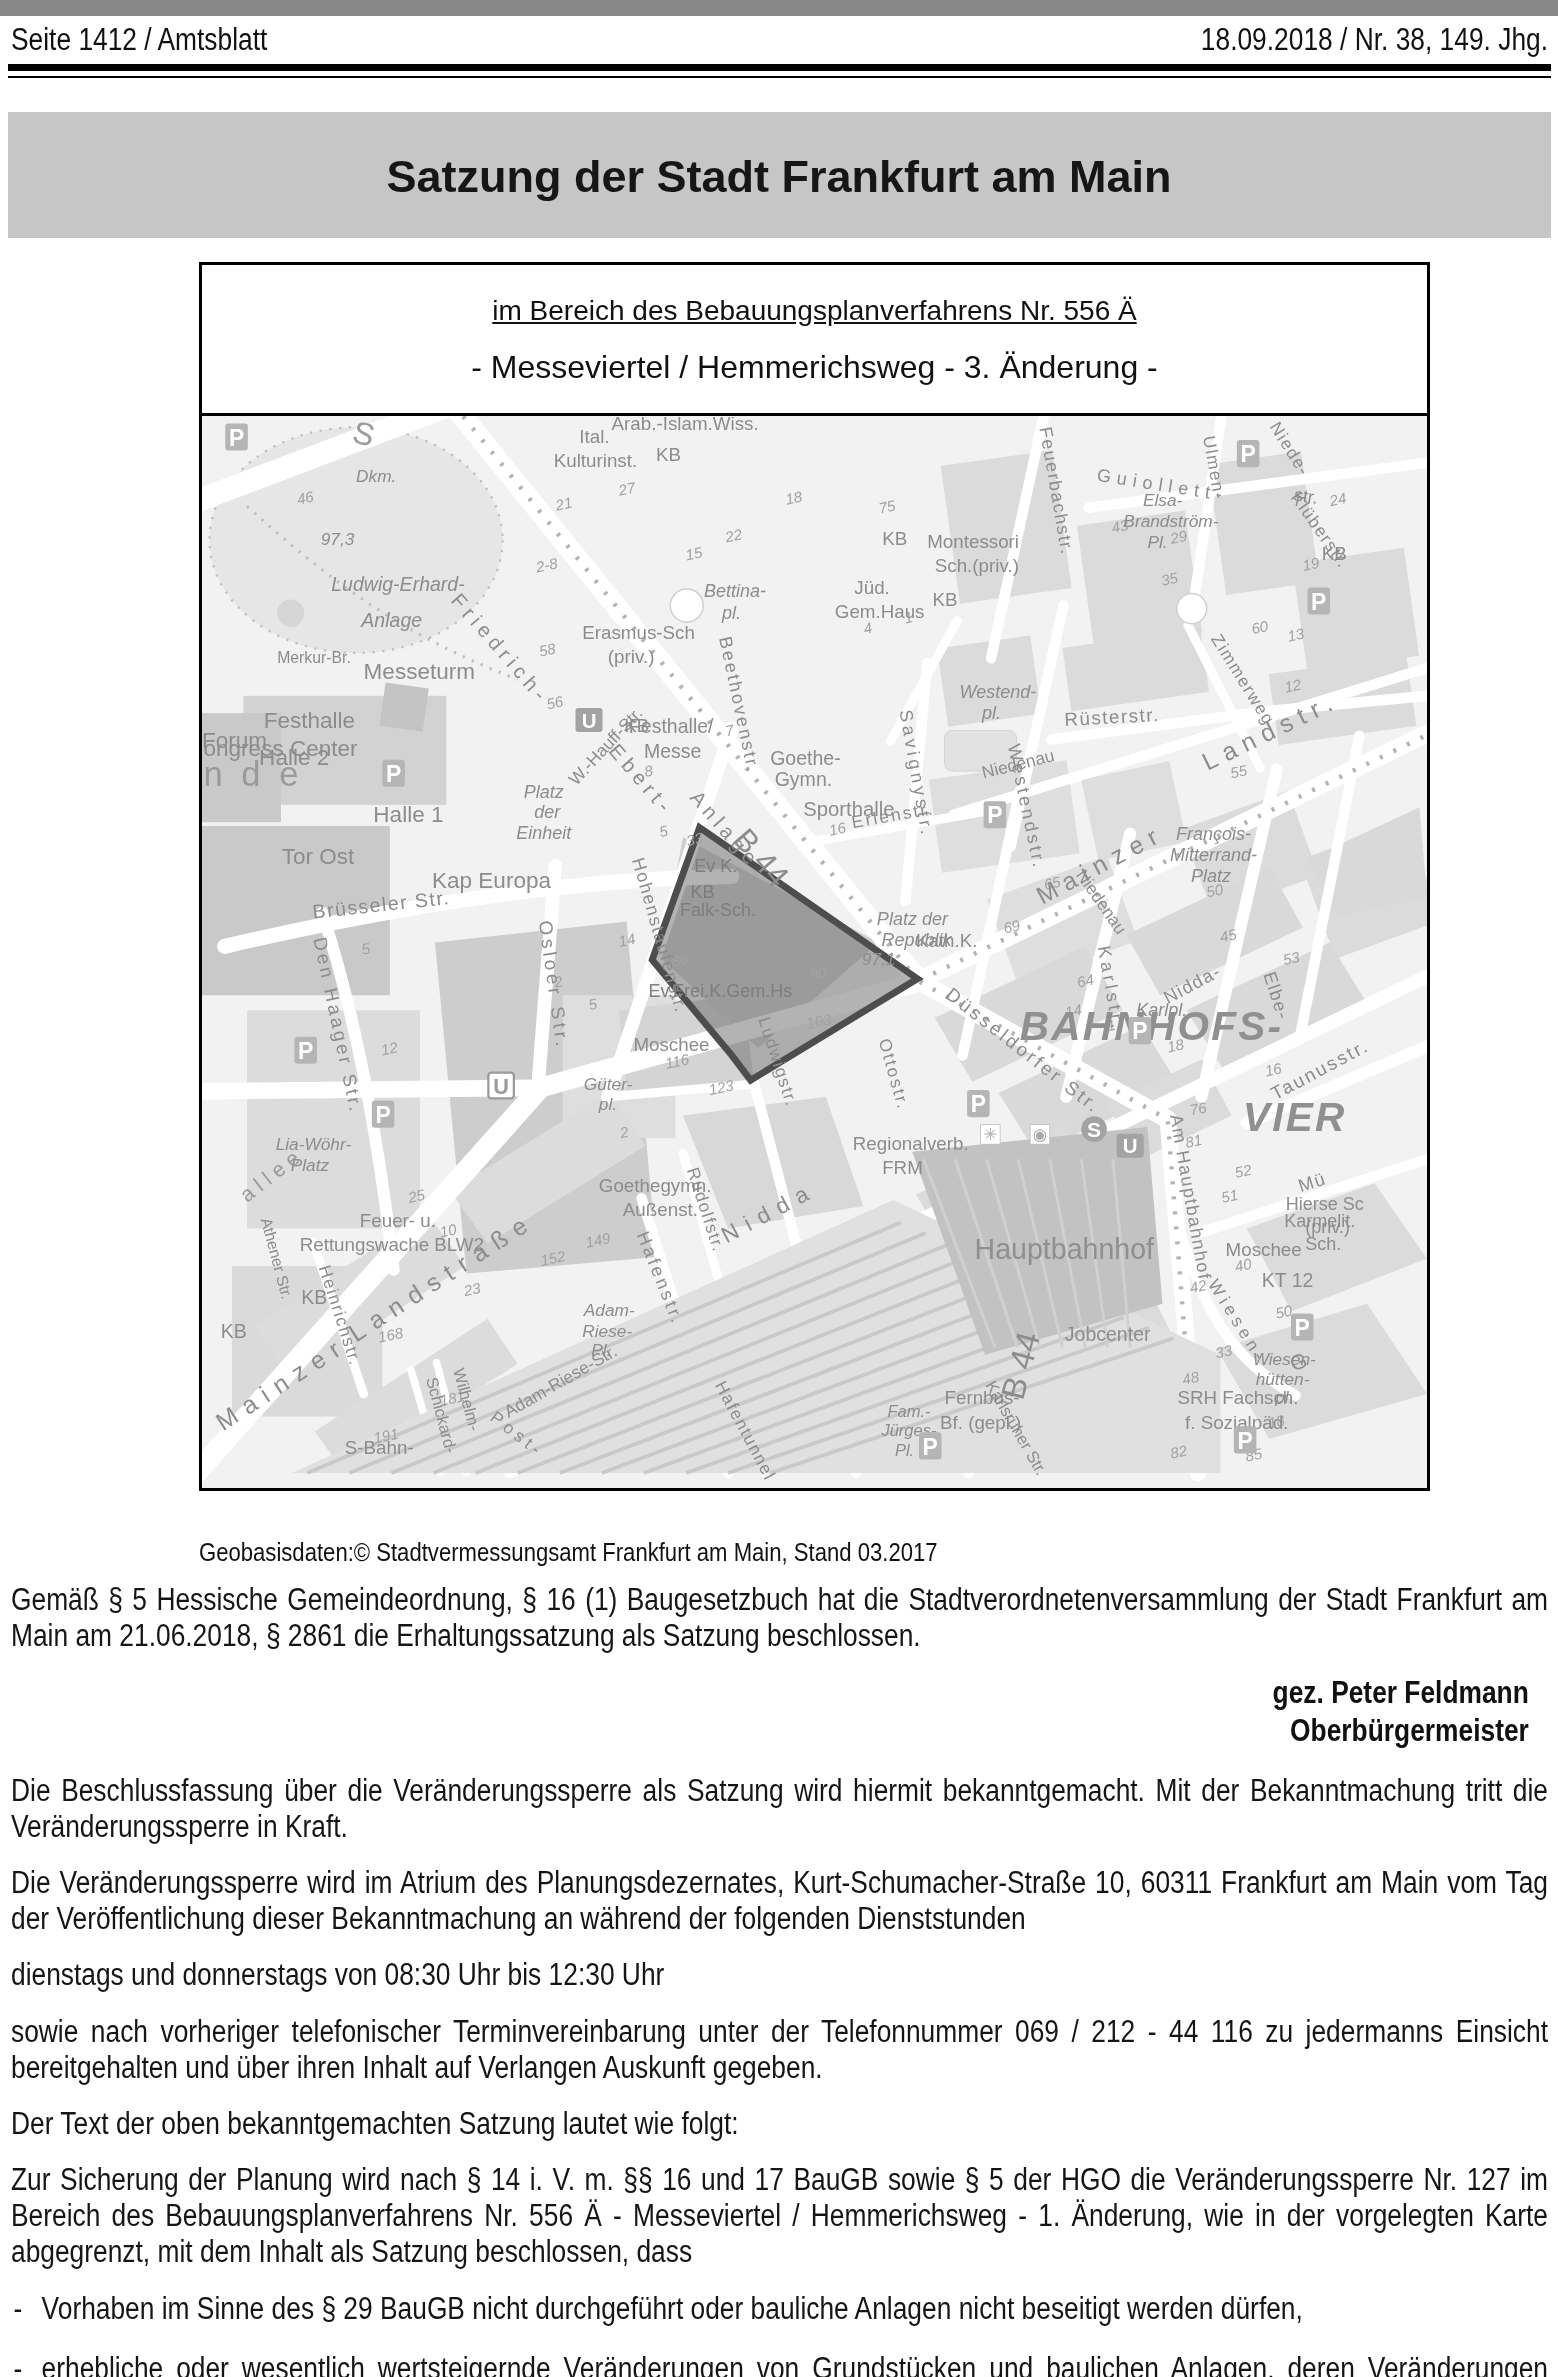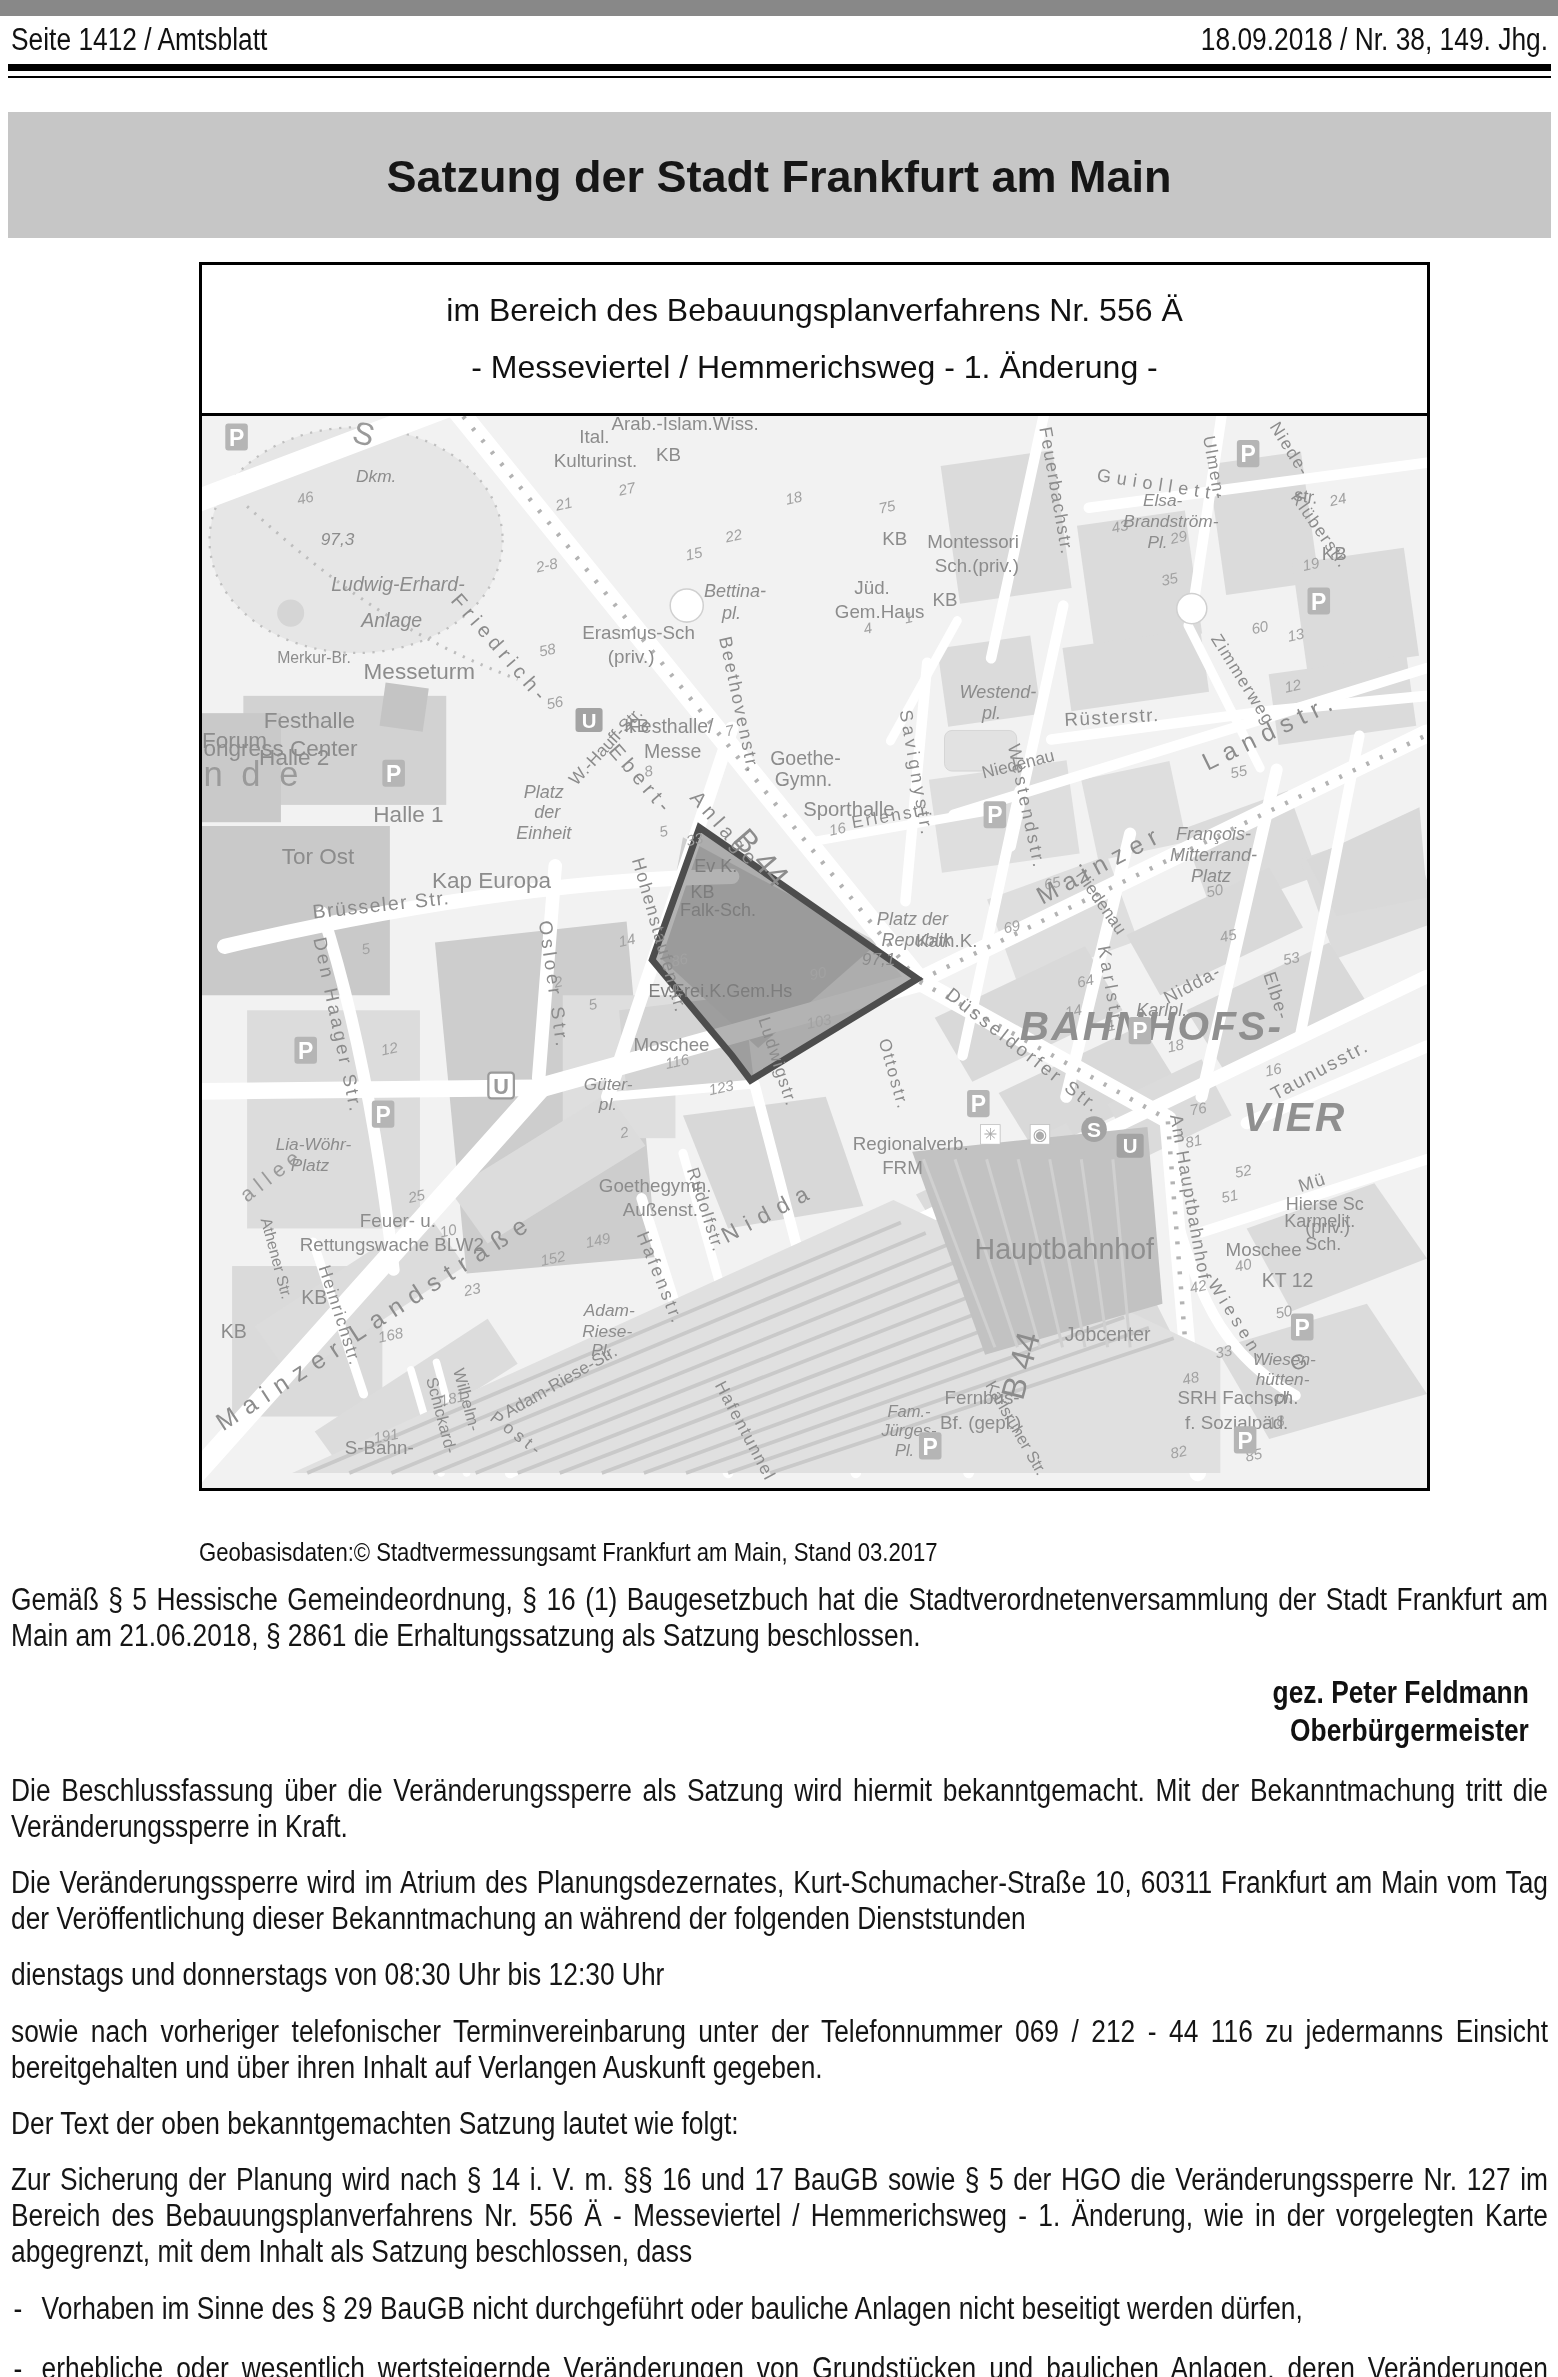--- a/index.html
+++ b/index.html
@@ -12,21 +12,21 @@
   .hdr-row{display:flex;justify-content:space-between;font-size:31px;line-height:36px;}
   .rule1{position:absolute;left:7.5px;right:7.5px;top:48px;border-top:7.5px solid #000;}
   .rule2{position:absolute;left:7.5px;right:7.5px;top:60px;border-top:2.3px solid #000;}
 
   .banner{position:absolute;left:7.5px;right:7.5px;top:96px;height:126px;background:#c6c6c6;}
   .banner h1{margin:0;text-align:center;font-weight:bold;font-size:45px;line-height:129px;color:#161616;}
 
   .box{position:absolute;left:199px;top:246px;width:1225px;border:3.8px solid #000;background:#fff;}
   .box-title{text-align:center;padding:16.6px 6px 18px;}
   .bt1{font-size:36px;line-height:60px;}
-  .bt2{font-size:32px;line-height:57px;}
+  .bt2{font-size:28px;line-height:57px;text-decoration:underline;}
   .bt3{font-size:32px;line-height:56px;}
   .map-wrap{border-top:3.8px solid #000;height:1072px;background:#f4f4f4;position:relative;overflow:hidden;}
   .map-wrap svg{display:block;width:100%;height:100%;}
 
   .caption{position:absolute;left:199px;top:1521px;width:1279px;font-size:26px;}
   .bodytxt{position:absolute;left:10.5px;top:1566px;width:1537px;}
   .bodytxt p{margin:0 0 20.3px;font-size:31px;line-height:36px;text-align:justify;color:#151515;}
   .bodytxt p.noj{text-align:left;}
   .sig{text-align:right;font-weight:bold;font-size:31px;line-height:38px;margin:4.5px 22.6px 22.6px 0;}
   .li{position:relative;padding-left:36px;margin:0 0 24px;font-size:31px;line-height:36px;text-align:justify;color:#151515;}
@@ -48,21 +48,21 @@
   <div class="rule1"></div>
   <div class="rule2"></div>
 
   <div class="banner">
     <h1>Satzung der Stadt Frankfurt am Main</h1>
   </div>
 
   <div class="box">
     <div class="box-title">
       <div class="bt2">im Bereich des Bebauungsplanverfahrens Nr. 556 Ä</div>
-      <div class="bt3">- Messeviertel / Hemmerichsweg - 1. Änderung -</div>
+      <div class="bt3">- Messeviertel / Hemmerichsweg - 3. Änderung -</div>
     </div>
     <div class="map-wrap">
       <svg id="map-svg" viewBox="0 0 1630 1425" preserveAspectRatio="none">
         <rect x="0" y="0" width="1630" height="1425" fill="#f2f2f2"></rect>
         <g id="map-blocks">
             <rect x="55" y="372" width="270" height="145" fill="#d2d2d2"></rect>
             <rect x="0" y="545" width="250" height="225" fill="#c9c9c9"></rect>
             <rect x="0" y="395" width="105" height="145" fill="#c9c9c9"></rect>
             <rect x="240" y="358" width="58" height="58" fill="#c4c4c4" transform="rotate(8 269 387)"></rect>
             <polygon points="310,700 565,672 605,1118 352,1140" fill="#cdcdcd"></polygon>

